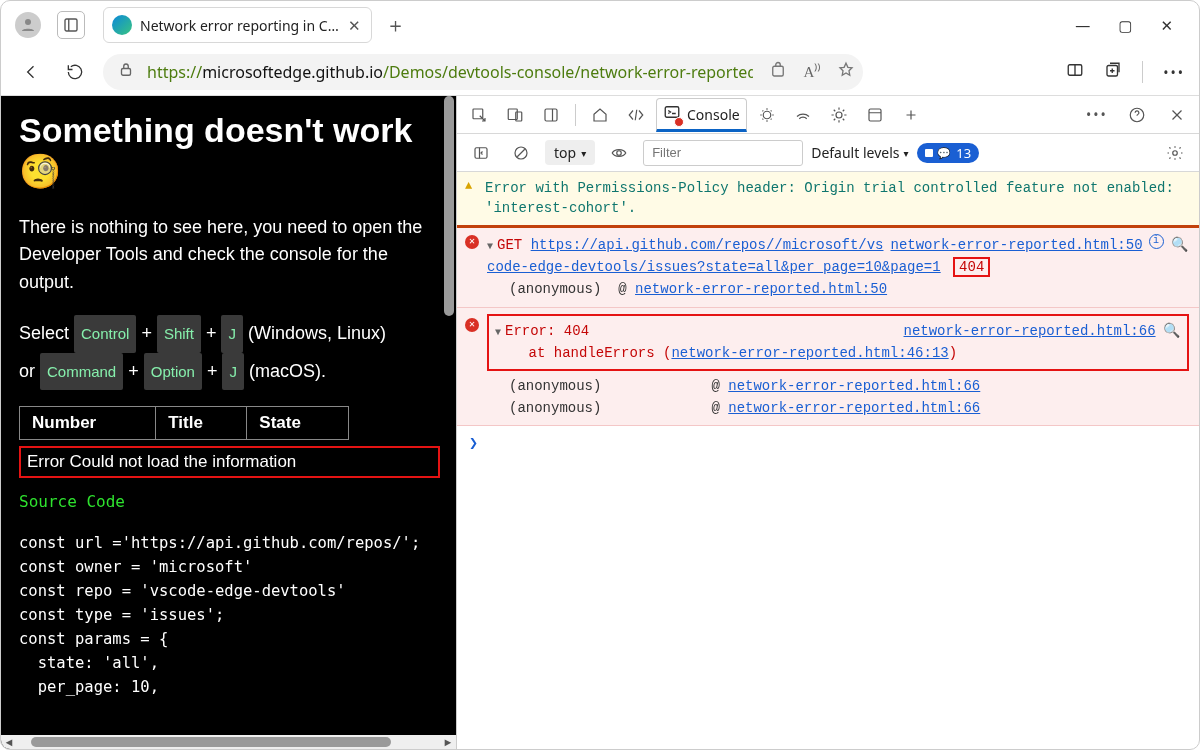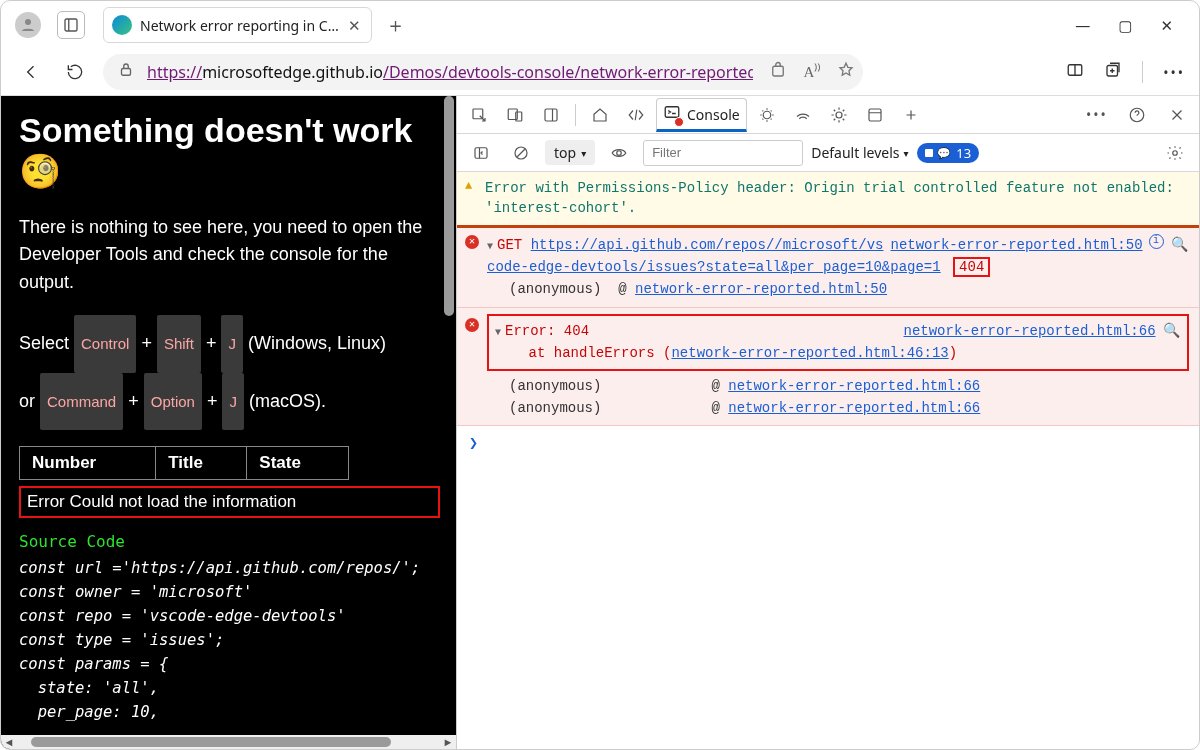--- a/index.html
+++ b/index.html
@@ -27,40 +27,40 @@
   .win-controls{margin-left:auto;display:flex;gap:28px;padding-right:18px;color:#333;}
   .win-controls span{font-size:15px;}
   
   .toolbar{display:flex;align-items:center;height:46px;padding:0 14px;gap:12px;}
   .tbtn{width:32px;height:32px;display:flex;align-items:center;justify-content:center;color:#333;}
   .tbtn svg{width:20px;height:20px;stroke:#333;fill:none;stroke-width:1.6;}
   .addr{flex:0 0 auto;width:760px;height:36px;background:#f3f3f3;border-radius:18px;
     display:flex;align-items:center;padding:0 8px 0 14px;gap:12px;}
   .addr .lock{color:#555;}
   .addr .url{font-size:16px;flex:1;white-space:nowrap;overflow:hidden;}
-  .addr .url .dim{color:#701a75;text-decoration:underline;}
+  .addr .url .dim{color:#4d7c0f;}
   .addr .url .main{color:#111;}
   .addr-icons{display:flex;gap:16px;color:#666;margin-left:4px;}
   .right-icons{margin-left:auto;display:flex;gap:20px;color:#333;align-items:center;}
   .right-icons .sep{width:1px;height:22px;background:#ccc;}
   
   .content{display:flex;height:calc(100% - 94px);border-top:1px solid #ddd;}
   .page{width:455px;background:#000;color:#fff;padding:14px 16px 0 18px;position:relative;
     font-family:"Segoe UI",sans-serif;overflow:hidden;}
   .page h1{font-size:34px;font-weight:700;line-height:1.2;}
   .page p.desc{margin-top:22px;font-size:18px;line-height:1.55;}
   .page p.keys{margin-top:18px;font-size:18px;line-height:1.7;}
-  .kbd{display:inline-block;background:#3a3a3a;color:#fca5a5;padding:16px 7px;border-radius:2px;font-size:15px;}
+  .kbd{display:inline-block;background:#3a3a3a;color:#86efac;padding:6px 7px;border-radius:2px;font-size:15px;}
   .tbl{margin-top:16px;border-collapse:collapse;width:330px;}
   .tbl th,.tbl td{border:1px solid #888;padding:6px 12px;text-align:left;color:#fff;}
   .tbl th{font-weight:700;font-size:17px;}
   .errbar{border:2.5px solid #e51313;padding:4px 6px;margin-top:6px;font-size:17px;}
   .code-title{color:#2ee22e;font-family:Consolas,monospace;font-size:16px;margin-top:14px;}
-  .code{font-family:Consolas,monospace;font-size:15.5px;margin-top:5px;line-height:1.55;
-    white-space:pre;color:#fff;font-style:italic;}
+  .code{font-family:Consolas,monospace;font-size:15.5px;margin-top:20px;line-height:1.55;
+    white-space:pre;color:#fff;}
   .page-scroll-v{position:absolute;right:2px;top:0;width:10px;height:100%;}
   .page-scroll-v .thumb{position:absolute;top:0;width:10px;height:220px;background:#9a9a9a;border-radius:5px;}
   .page-scroll-h{position:absolute;left:0;bottom:0;width:100%;height:14px;background:#efefef;
     display:flex;align-items:center;}
   .page-scroll-h .arrow{width:16px;text-align:center;color:#555;font-size:11px;}
   .page-scroll-h .track{flex:1;height:12px;position:relative;}
   .page-scroll-h .thumb{position:absolute;left:14px;top:1px;width:360px;height:10px;background:#9a9a9a;border-radius:5px;}
 
   
   .devtools{flex:1;display:flex;flex-direction:column;border-left:1px solid #ccc;}

